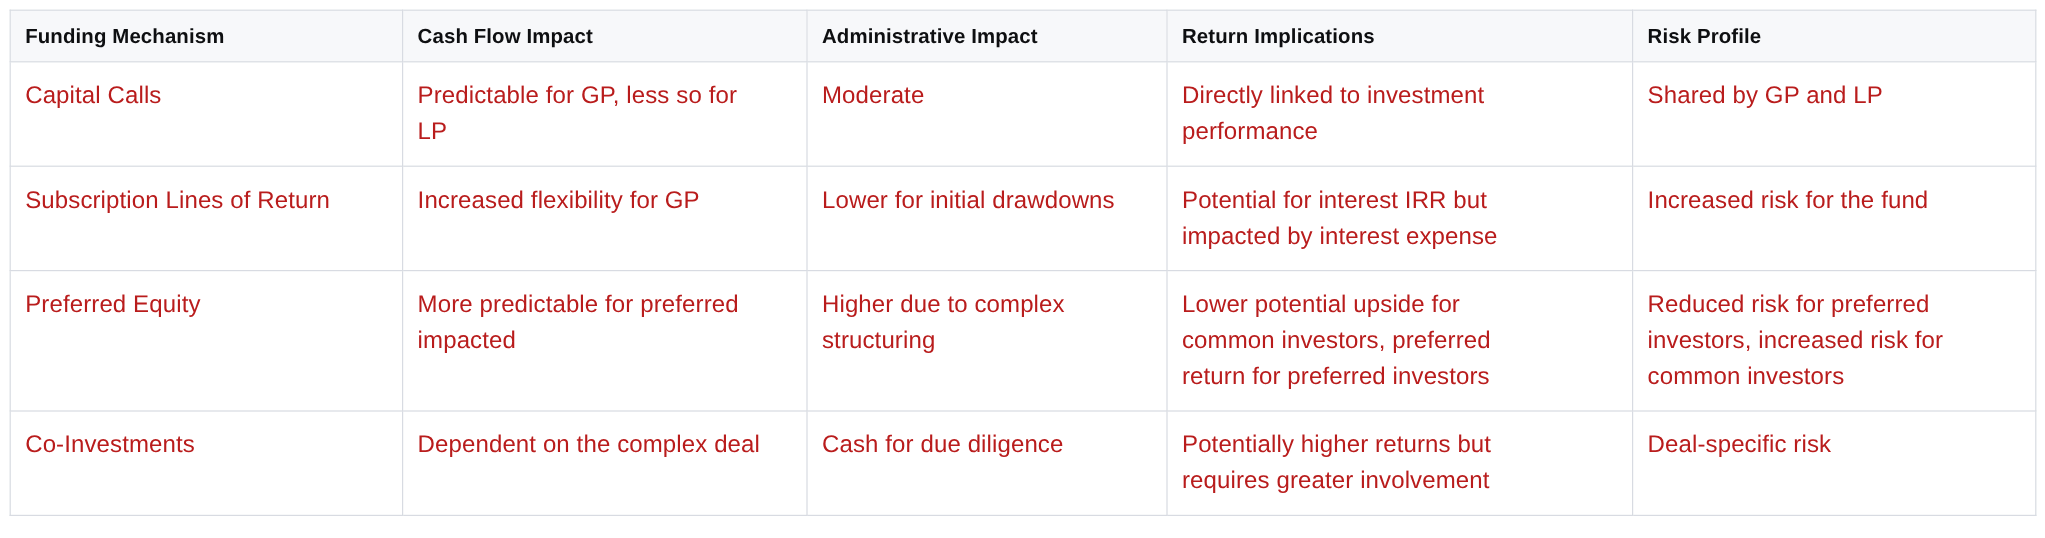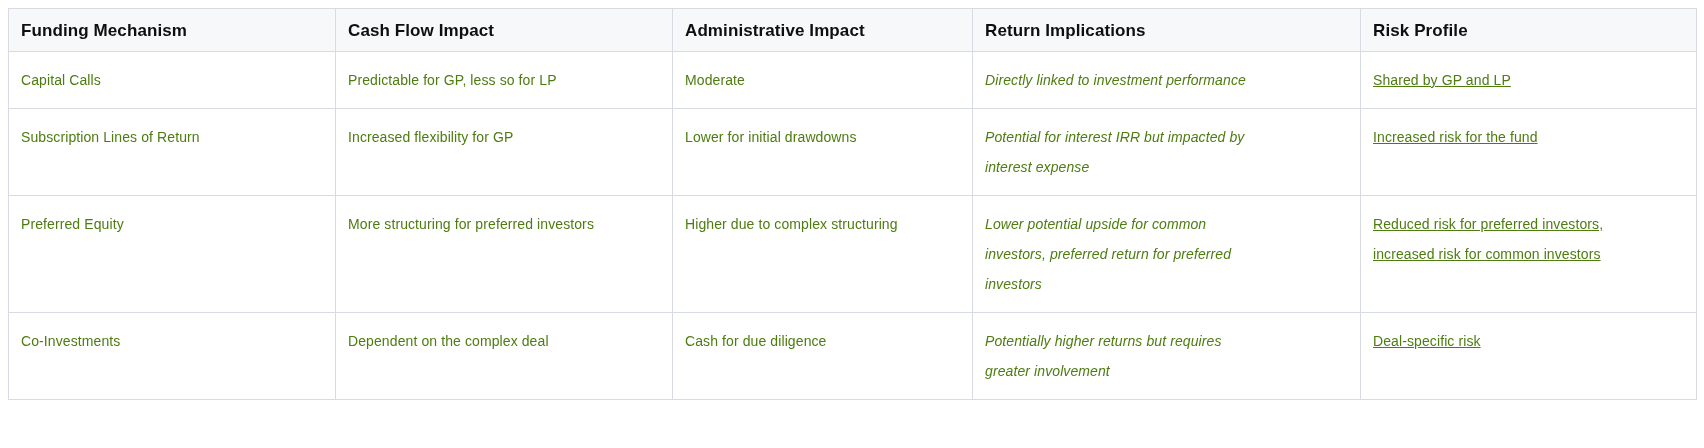--- a/index.html
+++ b/index.html
@@ -33,32 +33,32 @@
     color: #0e0f11;
     font-size: 17px;
     font-weight: 700;
     padding: 11px 12px 10px 12px;
     line-height: 21px;
     letter-spacing: 0.1px;
     white-space: nowrap;
     overflow: hidden;
   }
   table.cmp-table td {
-    color: #4d7c0f;
-    font-size: 14px;
+    color: #b91c1c;
+    font-size: 20px;
     font-weight: 400;
     padding: 13px 12px 13px 12px;
     line-height: 30px;
     letter-spacing: 0.1px;
   }
   .cell { display: block; }
   
   td.c2 .cell { max-width: 295px; }
-  td.c4 .cell { max-width: 285px; font-style: italic; }
-  td.c5 .cell { max-width: 268px; text-decoration: underline; }
+  td.c4 .cell { max-width: 285px; }
+  td.c5 .cell { max-width: 268px; }
 </style>
 </head>
 <body>
 
 <div class="page">
   <table class="cmp-table">
     <colgroup>
       <col style="width:327px">
       <col style="width:337px">
       <col style="width:300px">
@@ -107,21 +107,21 @@
           </td>
         <td class="c5">
             <span class="cell">Increased risk for the fund</span>
           </td>
       </tr>
       <tr>
         <td class="c1">
             <span class="cell">Preferred Equity</span>
           </td>
         <td class="c2">
-            <span class="cell">More structuring for preferred investors</span>
+            <span class="cell">More predictable for preferred impacted</span>
           </td>
         <td class="c3">
             <span class="cell">Higher due to complex structuring</span>
           </td>
         <td class="c4">
             <span class="cell">Lower potential upside for common investors, preferred return for preferred investors</span>
           </td>
         <td class="c5">
             <span class="cell">Reduced risk for preferred investors, increased risk for common investors</span>
           </td>

